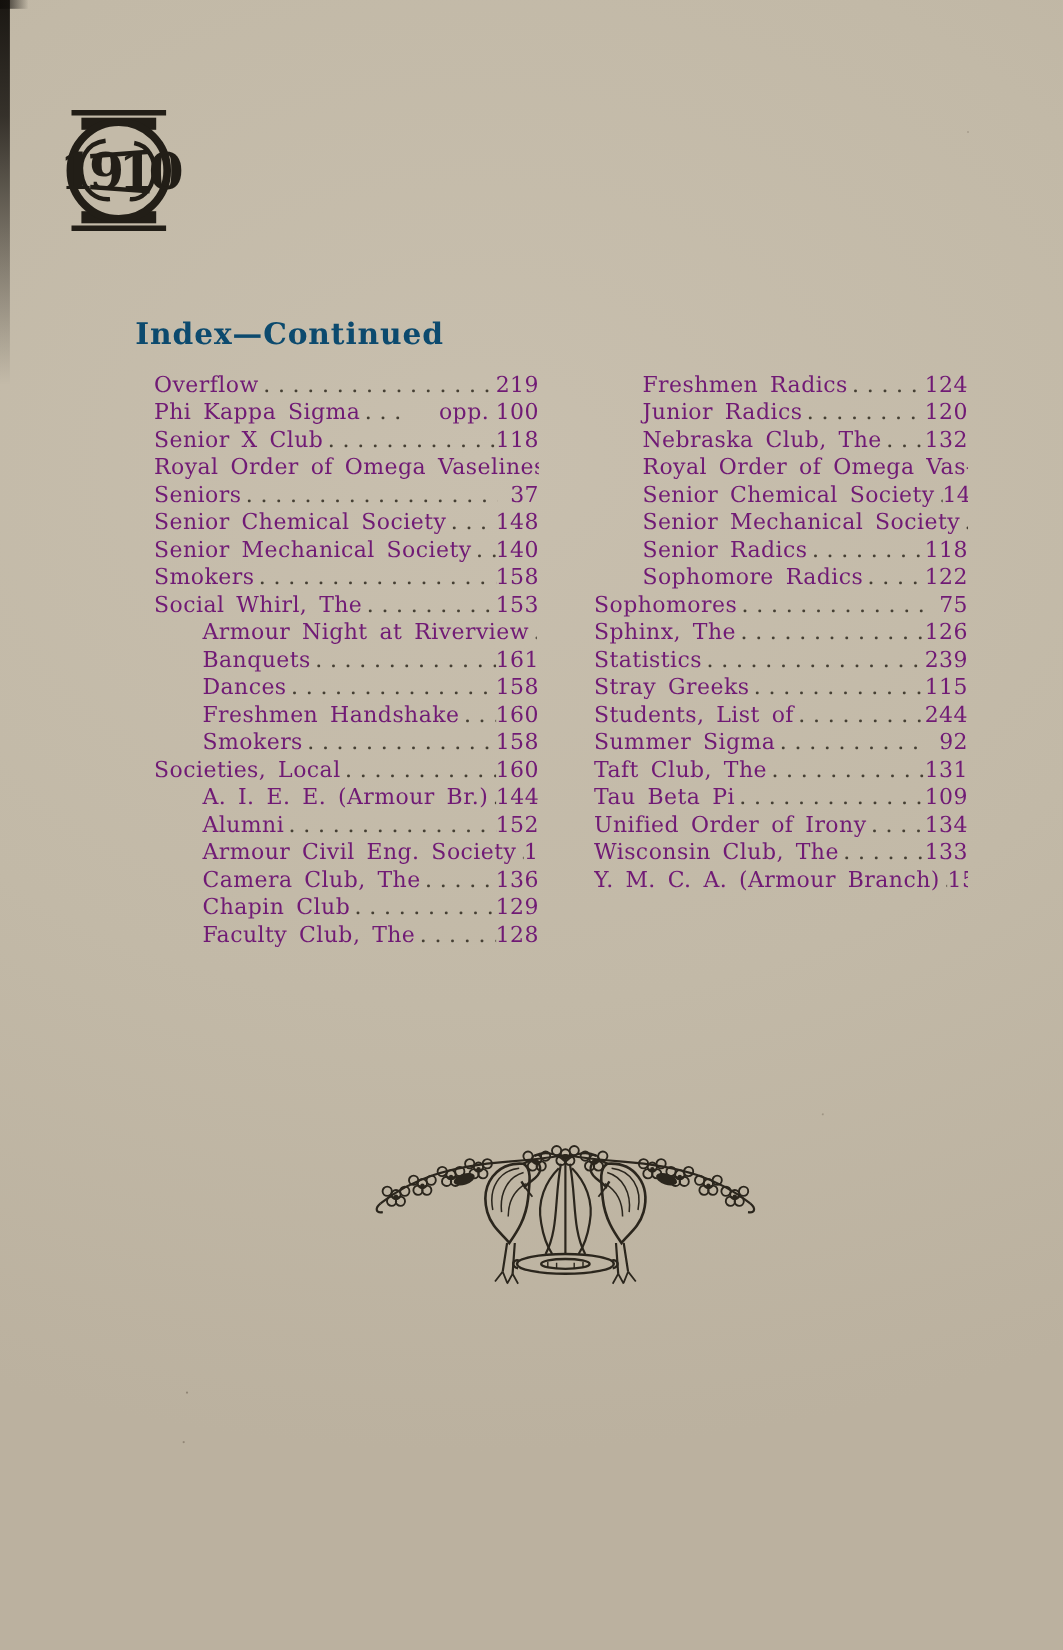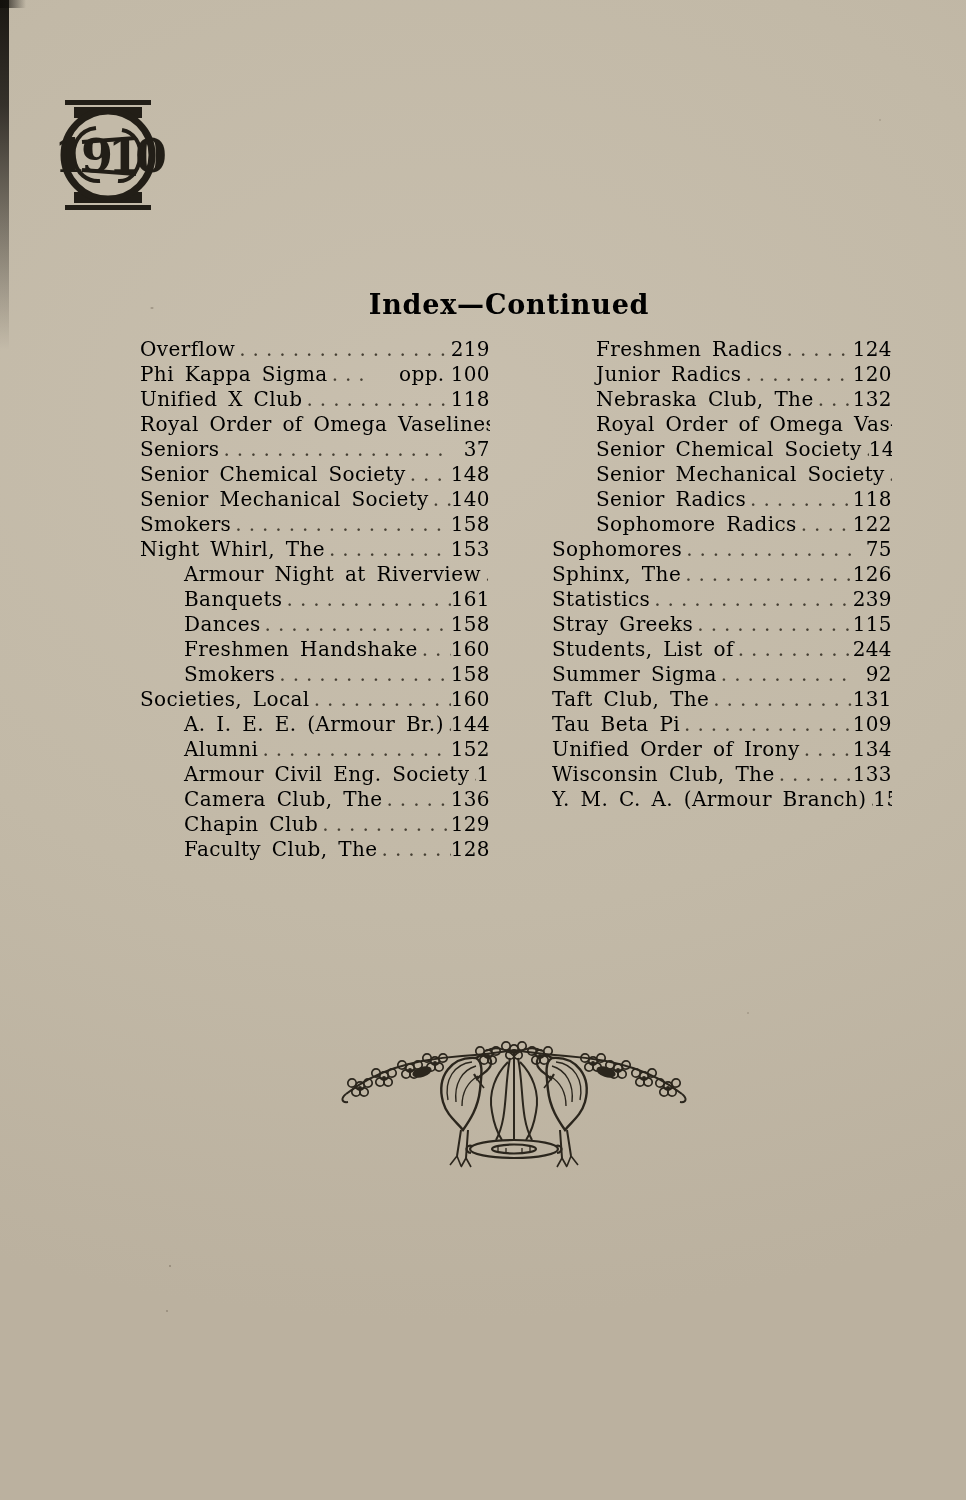--- a/index.html
+++ b/index.html
@@ -21,32 +21,32 @@
     background:linear-gradient(to bottom,
       rgba(18,15,11,.95) 0%, rgba(18,15,11,.8) 30%,
       rgba(18,15,11,.4) 65%, rgba(18,15,11,0) 100%);
   }
   .corner-shadow{
     position:absolute;left:0;top:0;width:26px;height:8px;
     background:linear-gradient(to right, rgba(18,15,11,.9), rgba(18,15,11,0));
   }
   .logo{position:absolute;left:52px;top:98px;width:114px;height:114px;}
   .title{
-    position:absolute;left:140px;top:289px;width:738px;margin:0;
-    text-align:center;font-size:27px;font-weight:600;letter-spacing:.8px;
-    color:#000000;
+    position:absolute;left:123px;top:289px;width:738px;margin:0;
+    font-size:27px;font-weight:600;letter-spacing:.8px;
+    color:#0c4a6e;
   }
   .index{
     position:absolute;left:140px;top:337px;width:740px;
-    display:flex;gap:50px;color:#000000;
+    display:flex;gap:50px;color:#701a75;
     font-size:20px;letter-spacing:.4px;word-spacing:4px;
   }
   .col{display:flex;flex-direction:column;}
   .col-left{width:350px;}
-  .col-right{width:340px;margin-left:12px;}
+  .col-right{width:340px;}
   .row{
     display:flex;align-items:baseline;height:25px;line-height:25px;
     overflow:hidden;
   }
   .row.indent-1{padding-left:44px;}
   .row.indent-2{padding-left:74px;}
   .entry-text{white-space:nowrap;flex:0 0 auto;}
   .leader{flex:1 1 auto;min-width:0;overflow:hidden;white-space:nowrap;
     padding:0 3px 0 4px;}
   .leader::after{
@@ -97,21 +97,21 @@
 
         <span class="page">219</span>
       </div>
       <div class="row indent-0">
         <span class="entry-text">Phi Kappa Sigma</span>
         <span class="leader"></span>
         <span class="page-prefix">opp.</span>
         <span class="page">100</span>
       </div>
       <div class="row indent-0">
-        <span class="entry-text">Unified X Club</span>
+        <span class="entry-text">Senior X Club</span>
         <span class="leader"></span>
 
         <span class="page">118</span>
       </div>
       <div class="row indent-0 no-leader">
         <span class="entry-text">Royal Order of Omega Vaselines</span>
         <span class="leader"></span>
 
       </div>
       <div class="row indent-0">
@@ -132,21 +132,21 @@
 
         <span class="page">140</span>
       </div>
       <div class="row indent-0">
         <span class="entry-text">Smokers</span>
         <span class="leader"></span>
 
         <span class="page">158</span>
       </div>
       <div class="row indent-0">
-        <span class="entry-text">Night Whirl, The</span>
+        <span class="entry-text">Social Whirl, The</span>
         <span class="leader"></span>
 
         <span class="page">153</span>
       </div>
       <div class="row indent-1">
         <span class="entry-text">Armour Night at Riverview</span>
         <span class="leader"></span>
 
         <span class="page">163</span>
       </div>

